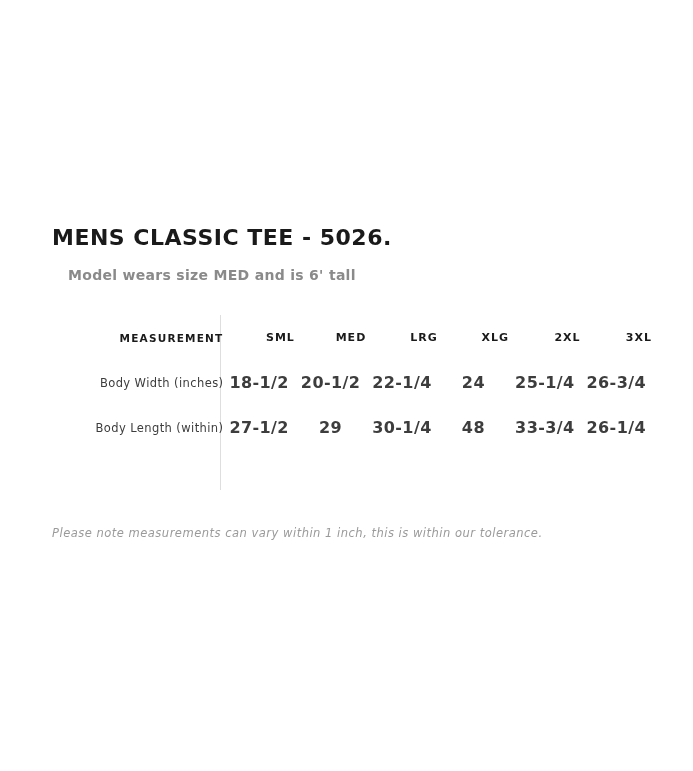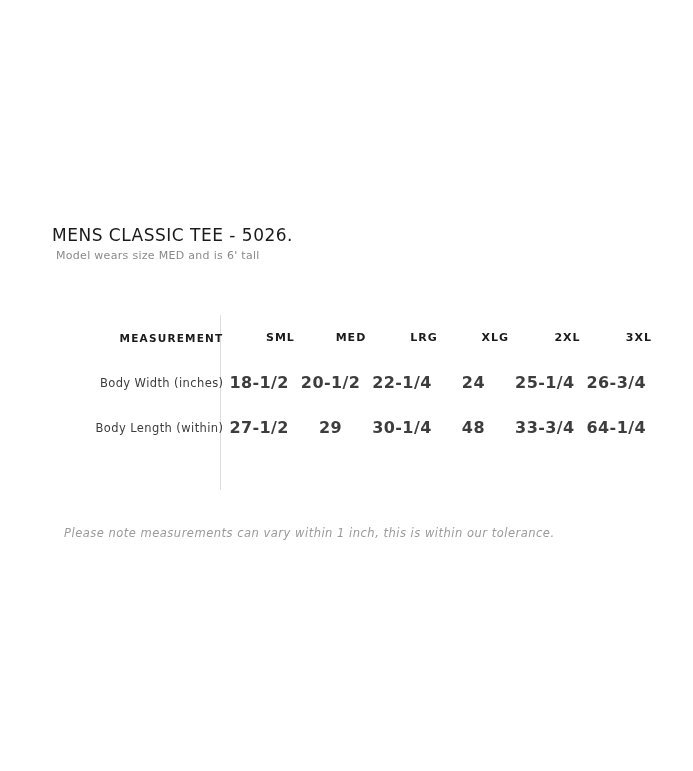--- a/index.html
+++ b/index.html
@@ -23,34 +23,34 @@
     height: 771px;
     background: #ffffff;
   }
   .content {
     position: absolute;
     left: 52px;
     top: 225px;
     width: 600px;
   }
   .title {
-    font-size: 17px;
-    font-weight: normal;
+    font-size: 22px;
+    font-weight: bold;
     letter-spacing: 0.5px;
     color: #1a1a1a;
     margin: 0 0 0 0;
     line-height: 1.2;
     font-family: "DejaVu Sans", "Liberation Sans", sans-serif;
   }
   .subtitle {
-    font-size: 11px;
+    font-size: 14px;
     color: #8a8a8a;
     letter-spacing: 0.3px;
-    margin: 4px;
-    font-weight: normal;
+    margin: 16px;
+    font-weight: bold;
   }
   .table-wrap {
     position: absolute;
     left: 52px;
     top: 315px;
     width: 600px;
   }
   table.size-table {
     border-collapse: collapse;
     width: 600px;
@@ -113,21 +113,20 @@
     background: #dedede;
   }
   .note {
     position: absolute;
     left: 52px;
     top: 526px;
     font-size: 11.5px;
     font-style: italic;
     color: #9a9a9a;
     letter-spacing: 0.5px;
-    margin-left: 12px;
   }
 </style>
 </head>
 <body>
 
 <div class="page">
 
   <div class="content">
     <h1 class="title">MENS CLASSIC TEE - 5026.</h1>
     <p class="subtitle">Model wears size MED and is 6' tall</p>
@@ -167,21 +166,21 @@
           <td class="td-value">25-1/4</td>
           <td class="td-value">26-3/4</td>
         </tr>
         <tr class="data-row">
           <td class="td-measure">Body Length (within)</td>
           <td class="td-value">27-1/2</td>
           <td class="td-value">29</td>
           <td class="td-value">30-1/4</td>
           <td class="td-value">48</td>
           <td class="td-value">33-3/4</td>
-          <td class="td-value">64-1/4</td>
+          <td class="td-value">26-1/4</td>
         </tr>
       </tbody>
     </table>
   </div>
 
   <div class="note">Please note measurements can vary within 1 inch, this is within our tolerance.</div>
 
 </div>
 
 </body></html>

